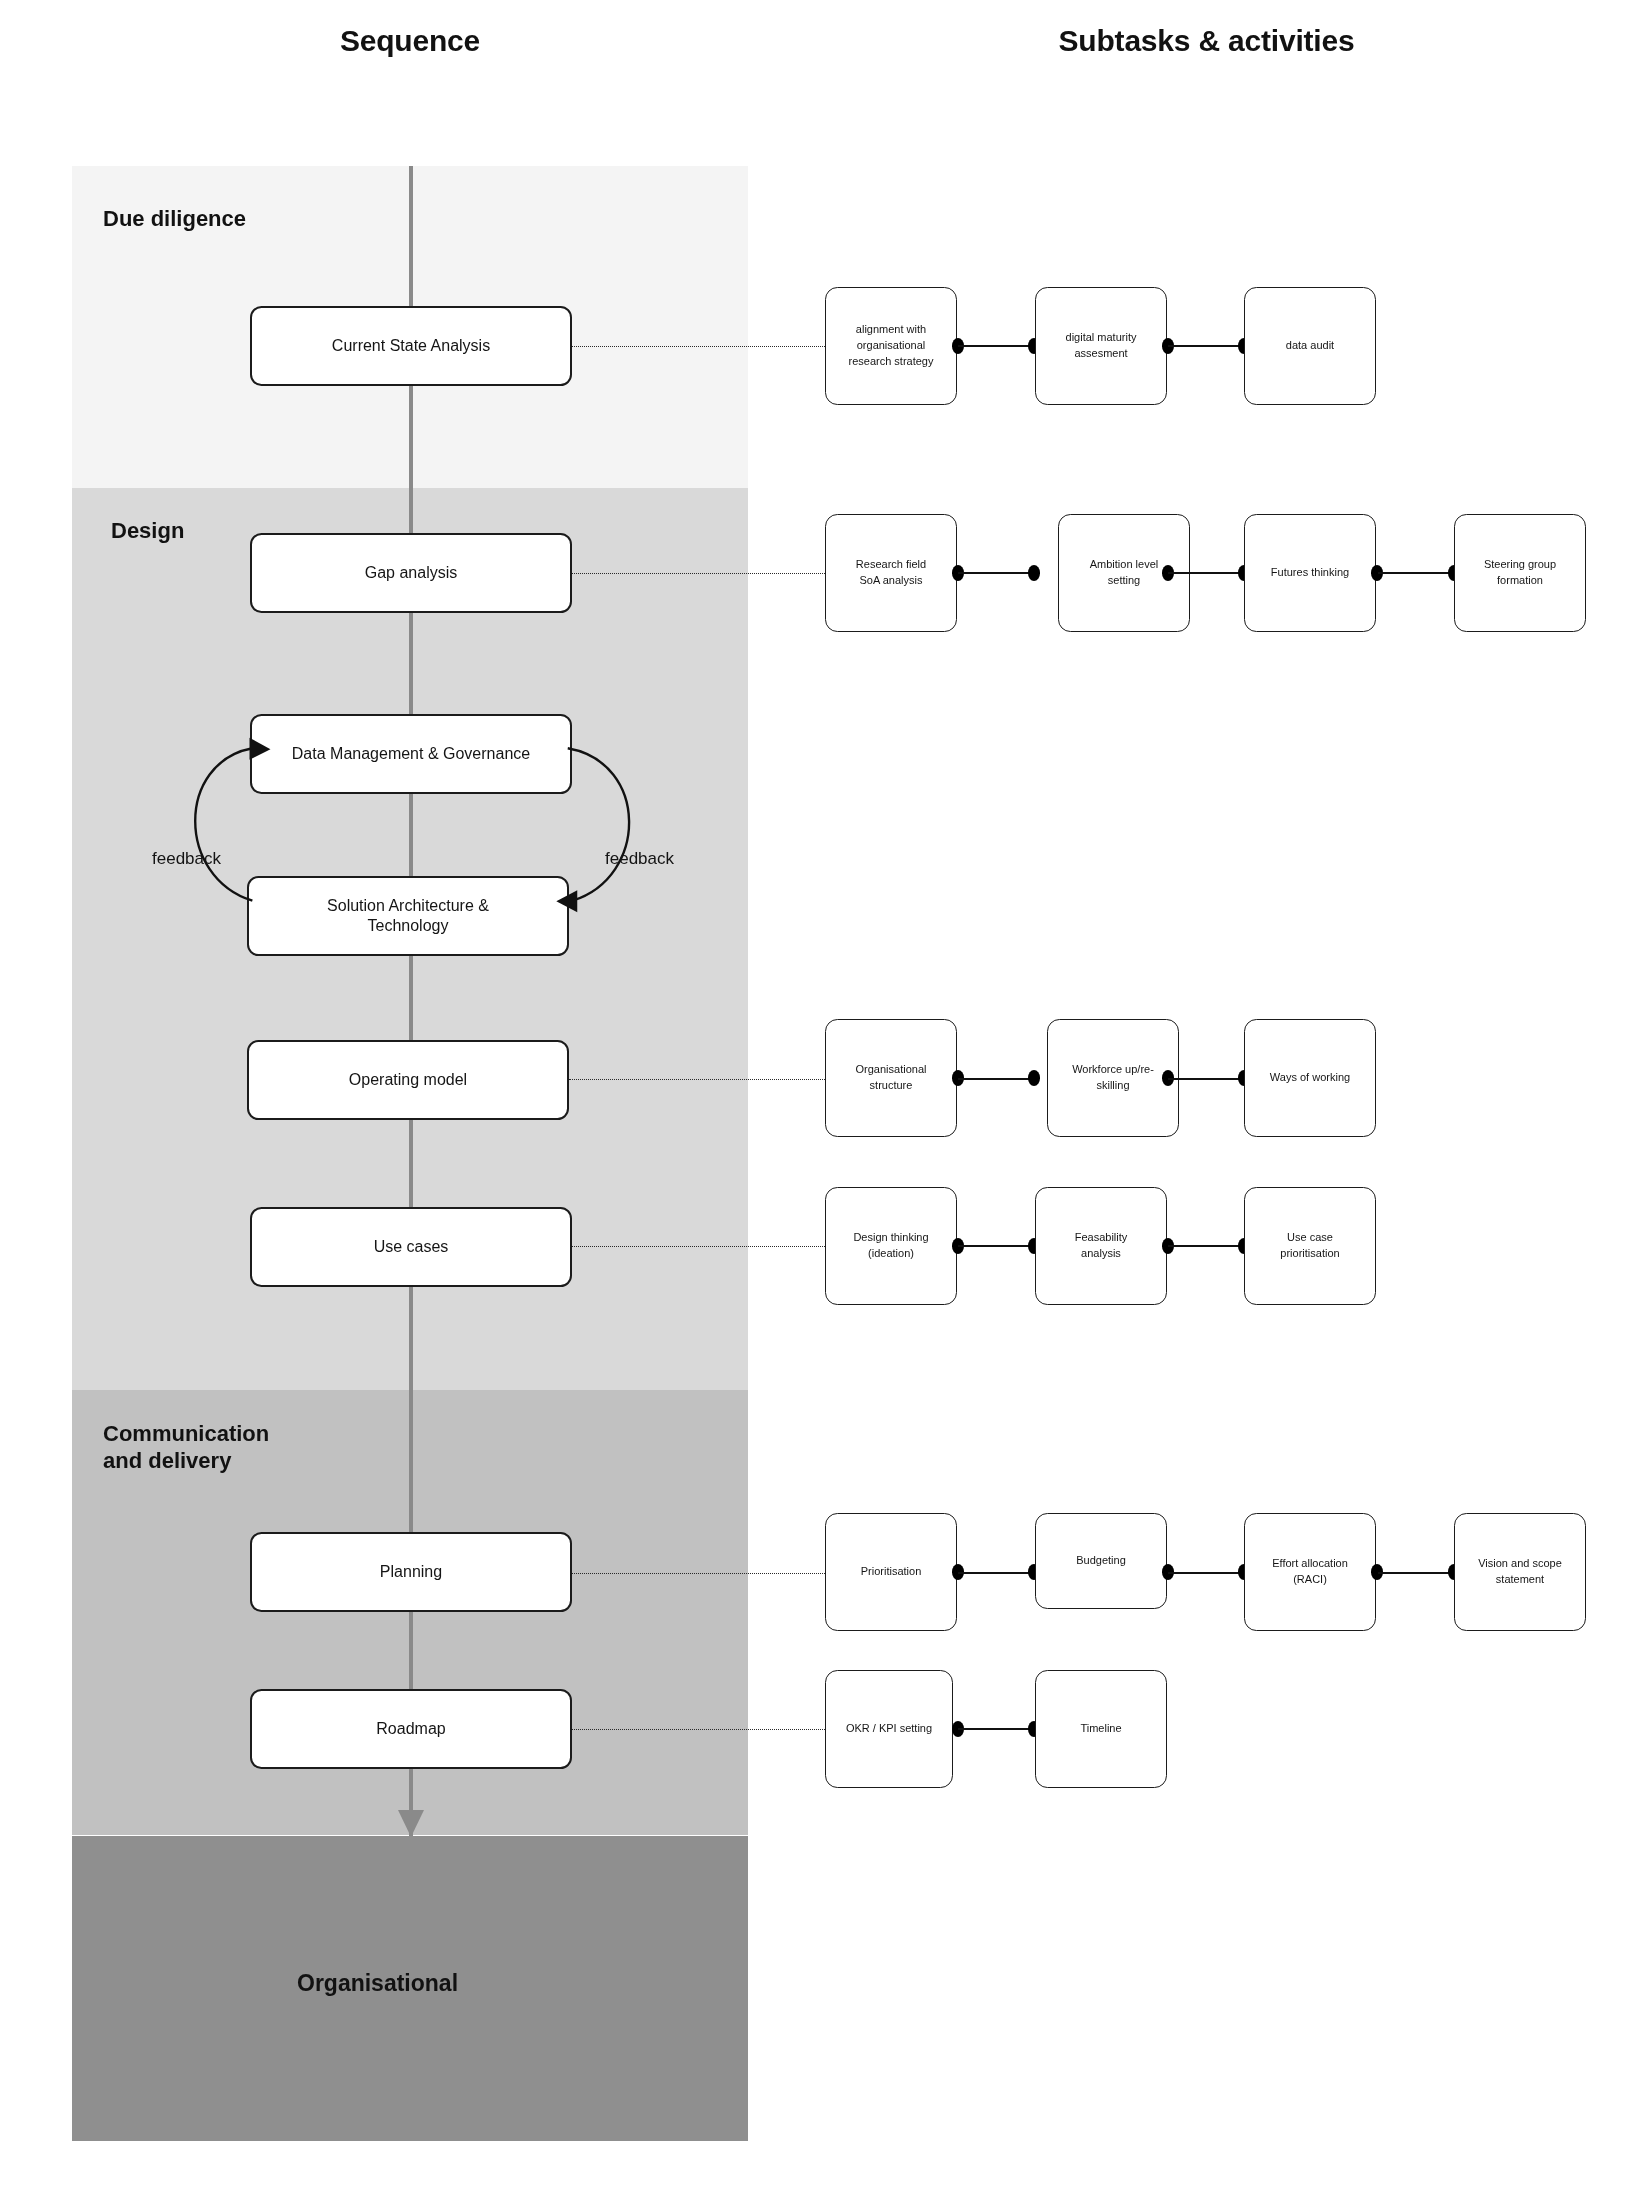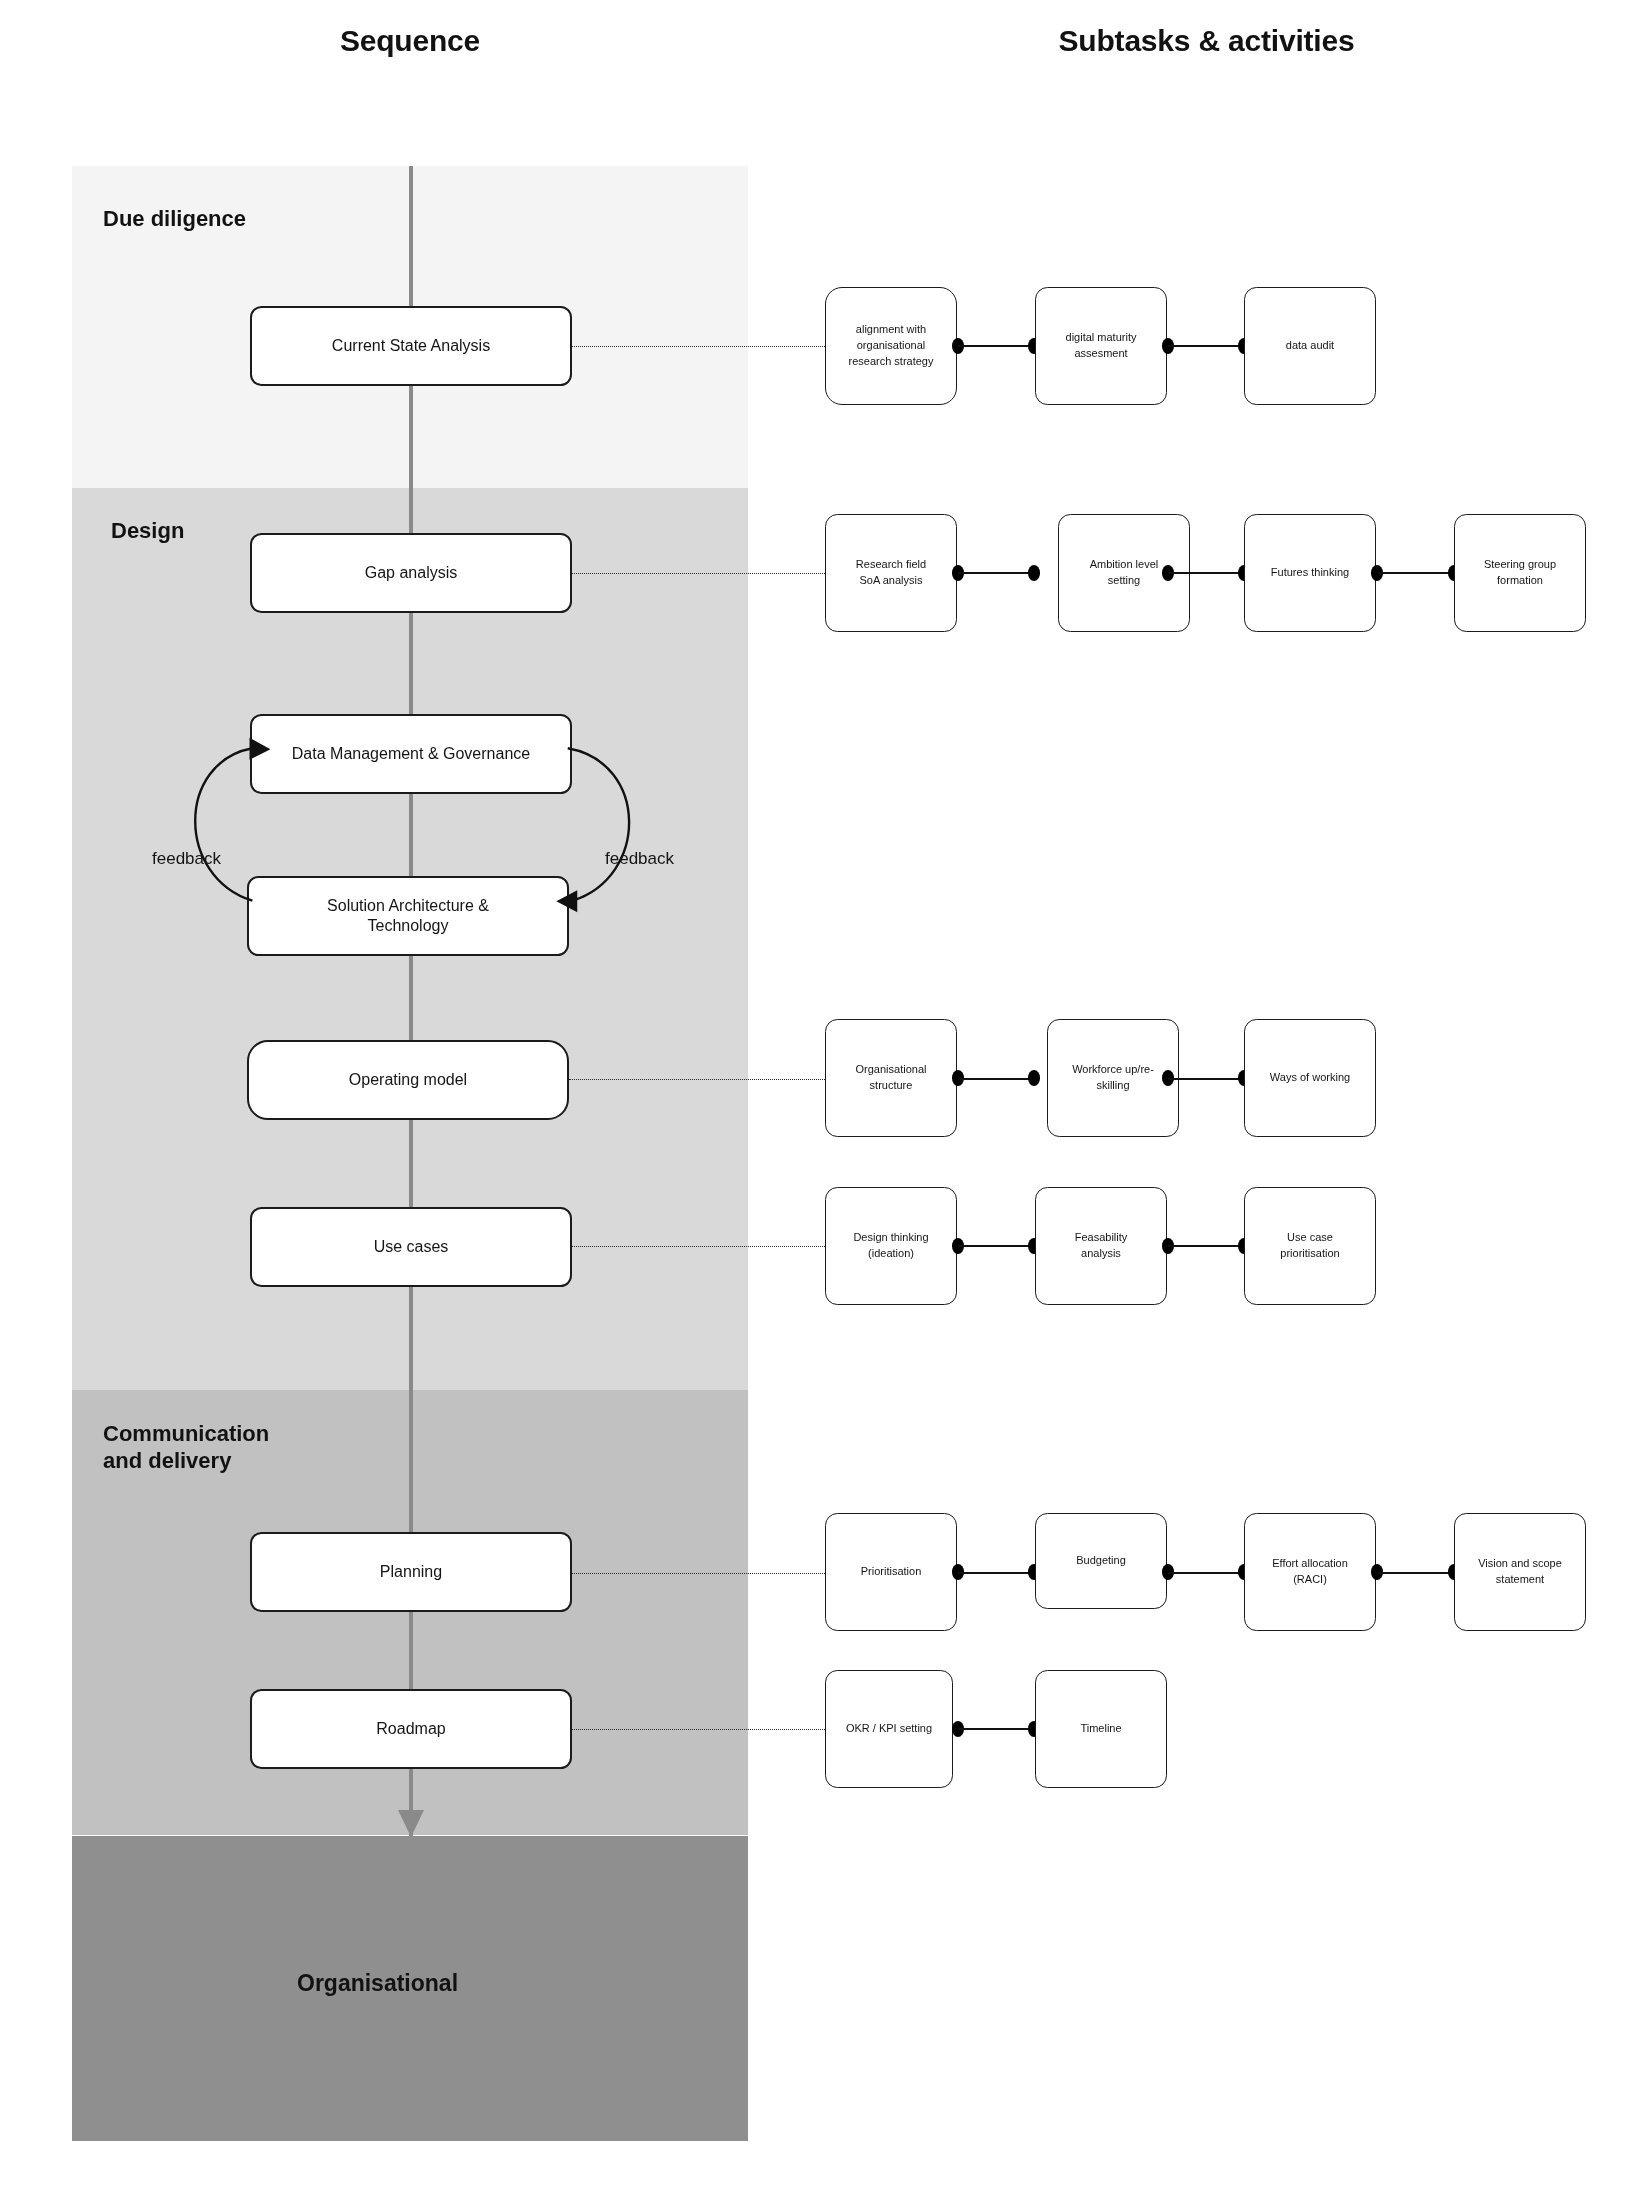--- a/index.html
+++ b/index.html
@@ -53,41 +53,41 @@
 
   <div class="node" style="left:250px;top:306px;width:322px;height:80px;">Current State Analysis</div>
 
   <div class="node" style="left:250px;top:533px;width:322px;height:80px;">Gap analysis</div>
 
   <div class="node" style="left:250px;top:714px;width:322px;height:80px;">Data Management &amp; Governance</div>
 
   <div class="node" style="left:247px;top:876px;width:322px;height:80px;white-space:pre-line;">Solution Architecture &amp;
 Technology</div>
 
-  <div class="node" style="left:247px;top:1040px;width:322px;height:80px;border-radius:21px;">Operating model</div>
+  <div class="node" style="left:247px;top:1040px;width:322px;height:80px;">Operating model</div>
 
   <div class="node" style="left:250px;top:1207px;width:322px;height:80px;">Use cases</div>
 
   <div class="node" style="left:250px;top:1532px;width:322px;height:80px;">Planning</div>
 
   <div class="node" style="left:250px;top:1689px;width:322px;height:80px;">Roadmap</div>
 
   <svg class="loop" style="left:157px;top:734px;width:105px;height:181px;" viewBox="0 0 220 380" width="105" height="181">
     <path d="M 200 30 C 40 60, 40 300, 200 350" fill="none" stroke="#111111" stroke-width="5"></path>
     <polygon points="200,8 200,54 244,32" fill="#111111" transform="translate(-6,0)"></polygon>
   </svg>
   <svg class="loop" style="left:558px;top:734px;width:110px;height:181px;" viewBox="0 0 230 380" width="110" height="181">
     <path d="M 20 30 C 190 60, 190 300, 30 350" fill="none" stroke="#111111" stroke-width="5"></path>
     <polygon points="32,328 32,374 -12,351" fill="#111111" transform="translate(8,0)"></polygon>
   </svg>
   <div class="fb-label" style="left:152px;top:849px;">feedback</div>
   <div class="fb-label" style="left:605px;top:849px;">feedback</div>
 
   <div class="dotted" style="left:572px;top:346px;width:253px;"></div>
-  <div class="sub" style="left:825px;top:287px;width:132px;height:118px;border-radius:17px;">alignment with
+  <div class="sub" style="left:825px;top:287px;width:132px;height:118px;">alignment with
 organisational
 research strategy</div>
   <div class="knob" style="left:952px;top:338px;"></div>
   <div class="link" style="left:958px;top:345px;width:76px;"></div>
   <div class="knob" style="left:1028px;top:338px;"></div>
   <div class="sub" style="left:1035px;top:287px;width:132px;height:118px;">digital maturity
 assesment</div>
   <div class="knob" style="left:1162px;top:338px;"></div>
   <div class="link" style="left:1168px;top:345px;width:76px;"></div>
   <div class="knob" style="left:1238px;top:338px;"></div>

